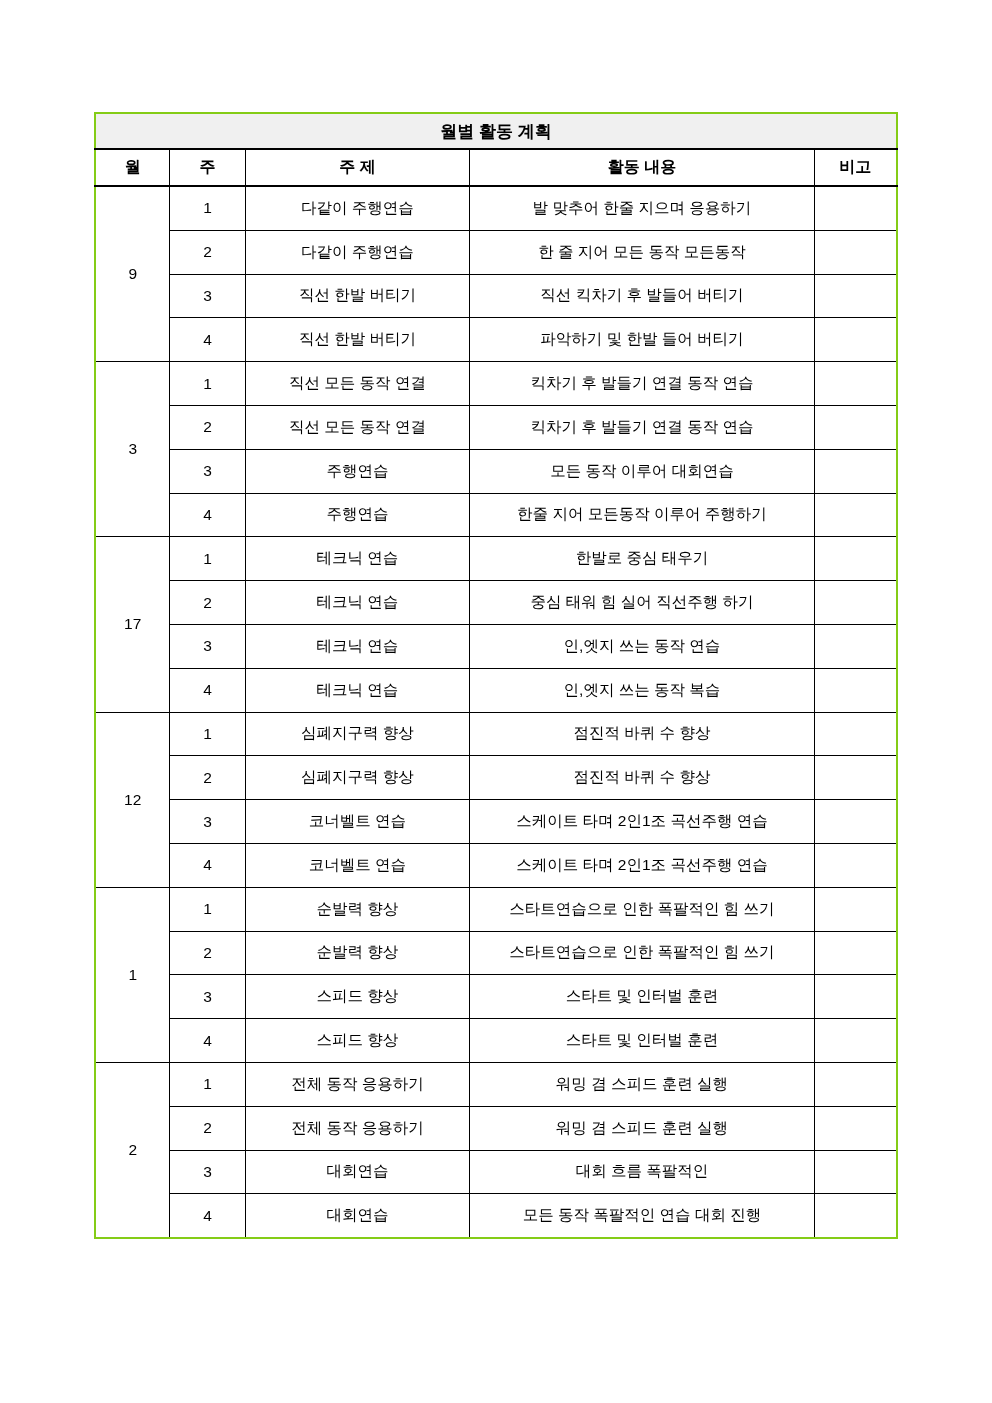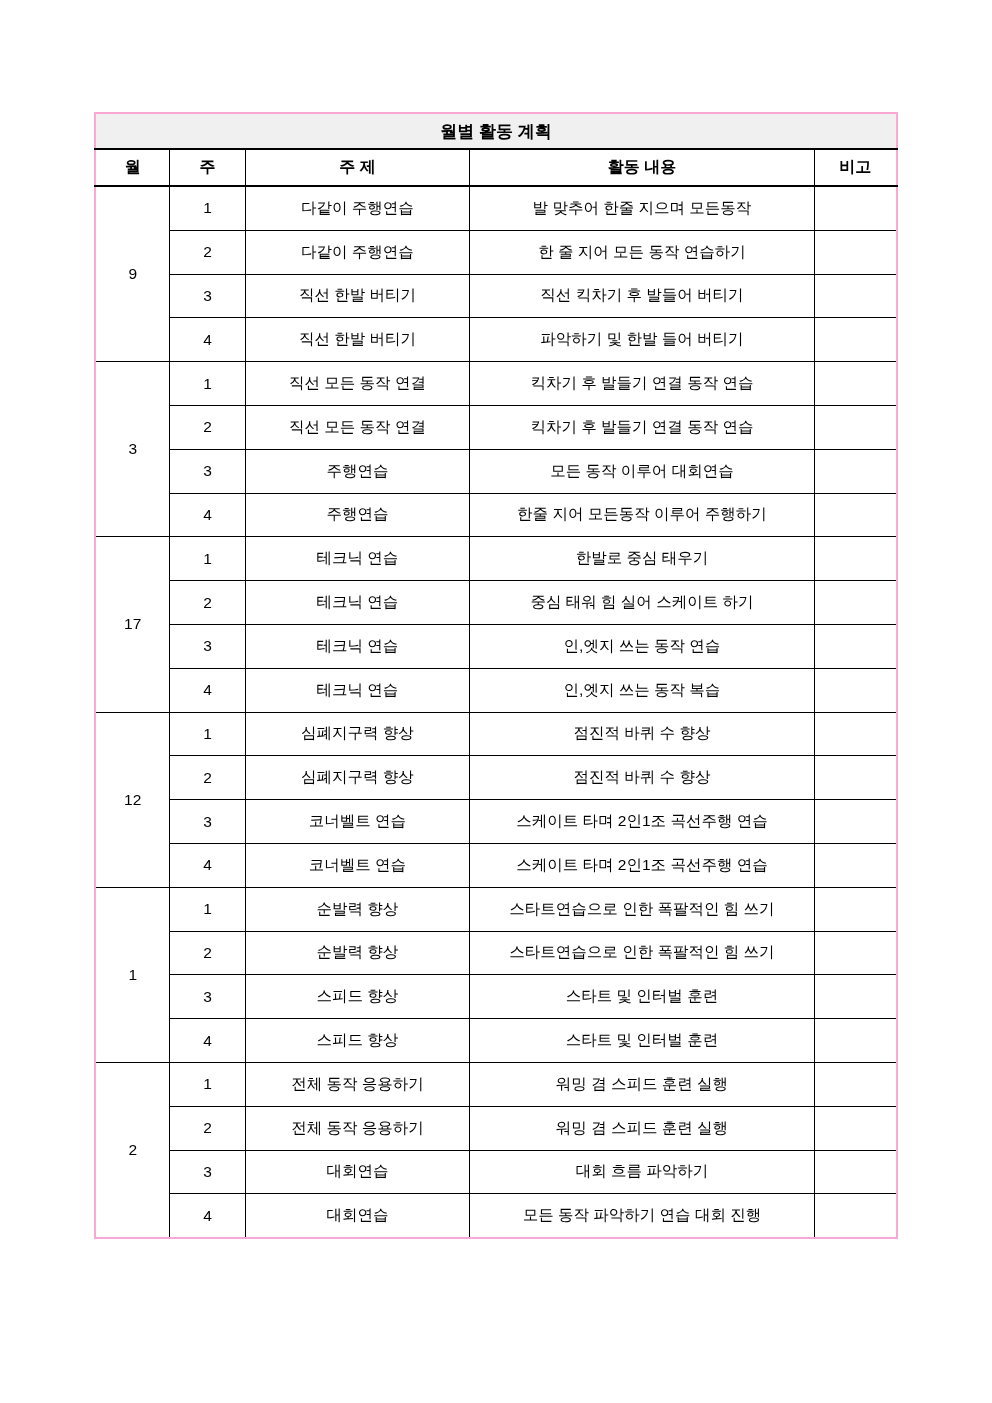--- a/index.html
+++ b/index.html
@@ -16,21 +16,21 @@
     width: 992px;
     height: 1403px;
     background: #ffffff;
     overflow: hidden;
   }
   table.plan {
     border-collapse: collapse;
     table-layout: fixed;
     width: 801px;
     margin: 112px auto 0 auto;
-    border: 2px solid #f9a8d4;
+    border: 2px solid #84cc16;
   }
   table.plan td, table.plan th {
     border: 1px solid #000000;
     text-align: center;
     vertical-align: middle;
     padding: 0 4px;
     overflow: hidden;
     white-space: nowrap;
   }
   tr.title-row td {
@@ -86,27 +86,27 @@
       <th>주</th>
       <th>주 제</th>
       <th>활동 내용</th>
       <th>비고</th>
     </tr>
 
     <tr class="data-row">
       <td class="month-cell" rowspan="4">9</td>
       <td>1</td>
       <td>다같이 주행연습</td>
-      <td>발 맞추어 한줄 지으며 모든동작</td>
+      <td>발 맞추어 한줄 지으며 응용하기</td>
       <td></td>
     </tr>
     <tr class="data-row">
       <td>2</td>
       <td>다같이 주행연습</td>
-      <td>한 줄 지어 모든 동작 연습하기</td>
+      <td>한 줄 지어 모든 동작 모든동작</td>
       <td></td>
     </tr>
     <tr class="data-row">
       <td>3</td>
       <td>직선 한발 버티기</td>
       <td>직선 킥차기 후 발들어 버티기</td>
       <td></td>
     </tr>
     <tr class="data-row">
       <td>4</td>
@@ -144,21 +144,21 @@
     <tr class="data-row">
       <td class="month-cell" rowspan="4">17</td>
       <td>1</td>
       <td>테크닉 연습</td>
       <td>한발로 중심 태우기</td>
       <td></td>
     </tr>
     <tr class="data-row">
       <td>2</td>
       <td>테크닉 연습</td>
-      <td>중심 태워 힘 실어 스케이트 하기</td>
+      <td>중심 태워 힘 실어 직선주행 하기</td>
       <td></td>
     </tr>
     <tr class="data-row">
       <td>3</td>
       <td>테크닉 연습</td>
       <td>인,엣지 쓰는 동작 연습</td>
       <td></td>
     </tr>
     <tr class="data-row">
       <td>4</td>
@@ -228,25 +228,25 @@
     </tr>
     <tr class="data-row">
       <td>2</td>
       <td>전체 동작 응용하기</td>
       <td>워밍 겸 스피드 훈련 실행</td>
       <td></td>
     </tr>
     <tr class="data-row">
       <td>3</td>
       <td>대회연습</td>
-      <td>대회 흐름 파악하기</td>
+      <td>대회 흐름 폭팔적인</td>
       <td></td>
     </tr>
     <tr class="data-row">
       <td>4</td>
       <td>대회연습</td>
-      <td>모든 동작 파악하기 연습 대회 진행</td>
+      <td>모든 동작 폭팔적인 연습 대회 진행</td>
       <td></td>
     </tr>
 
   </tbody>
     </table>
 </div>
 
 </body></html>

